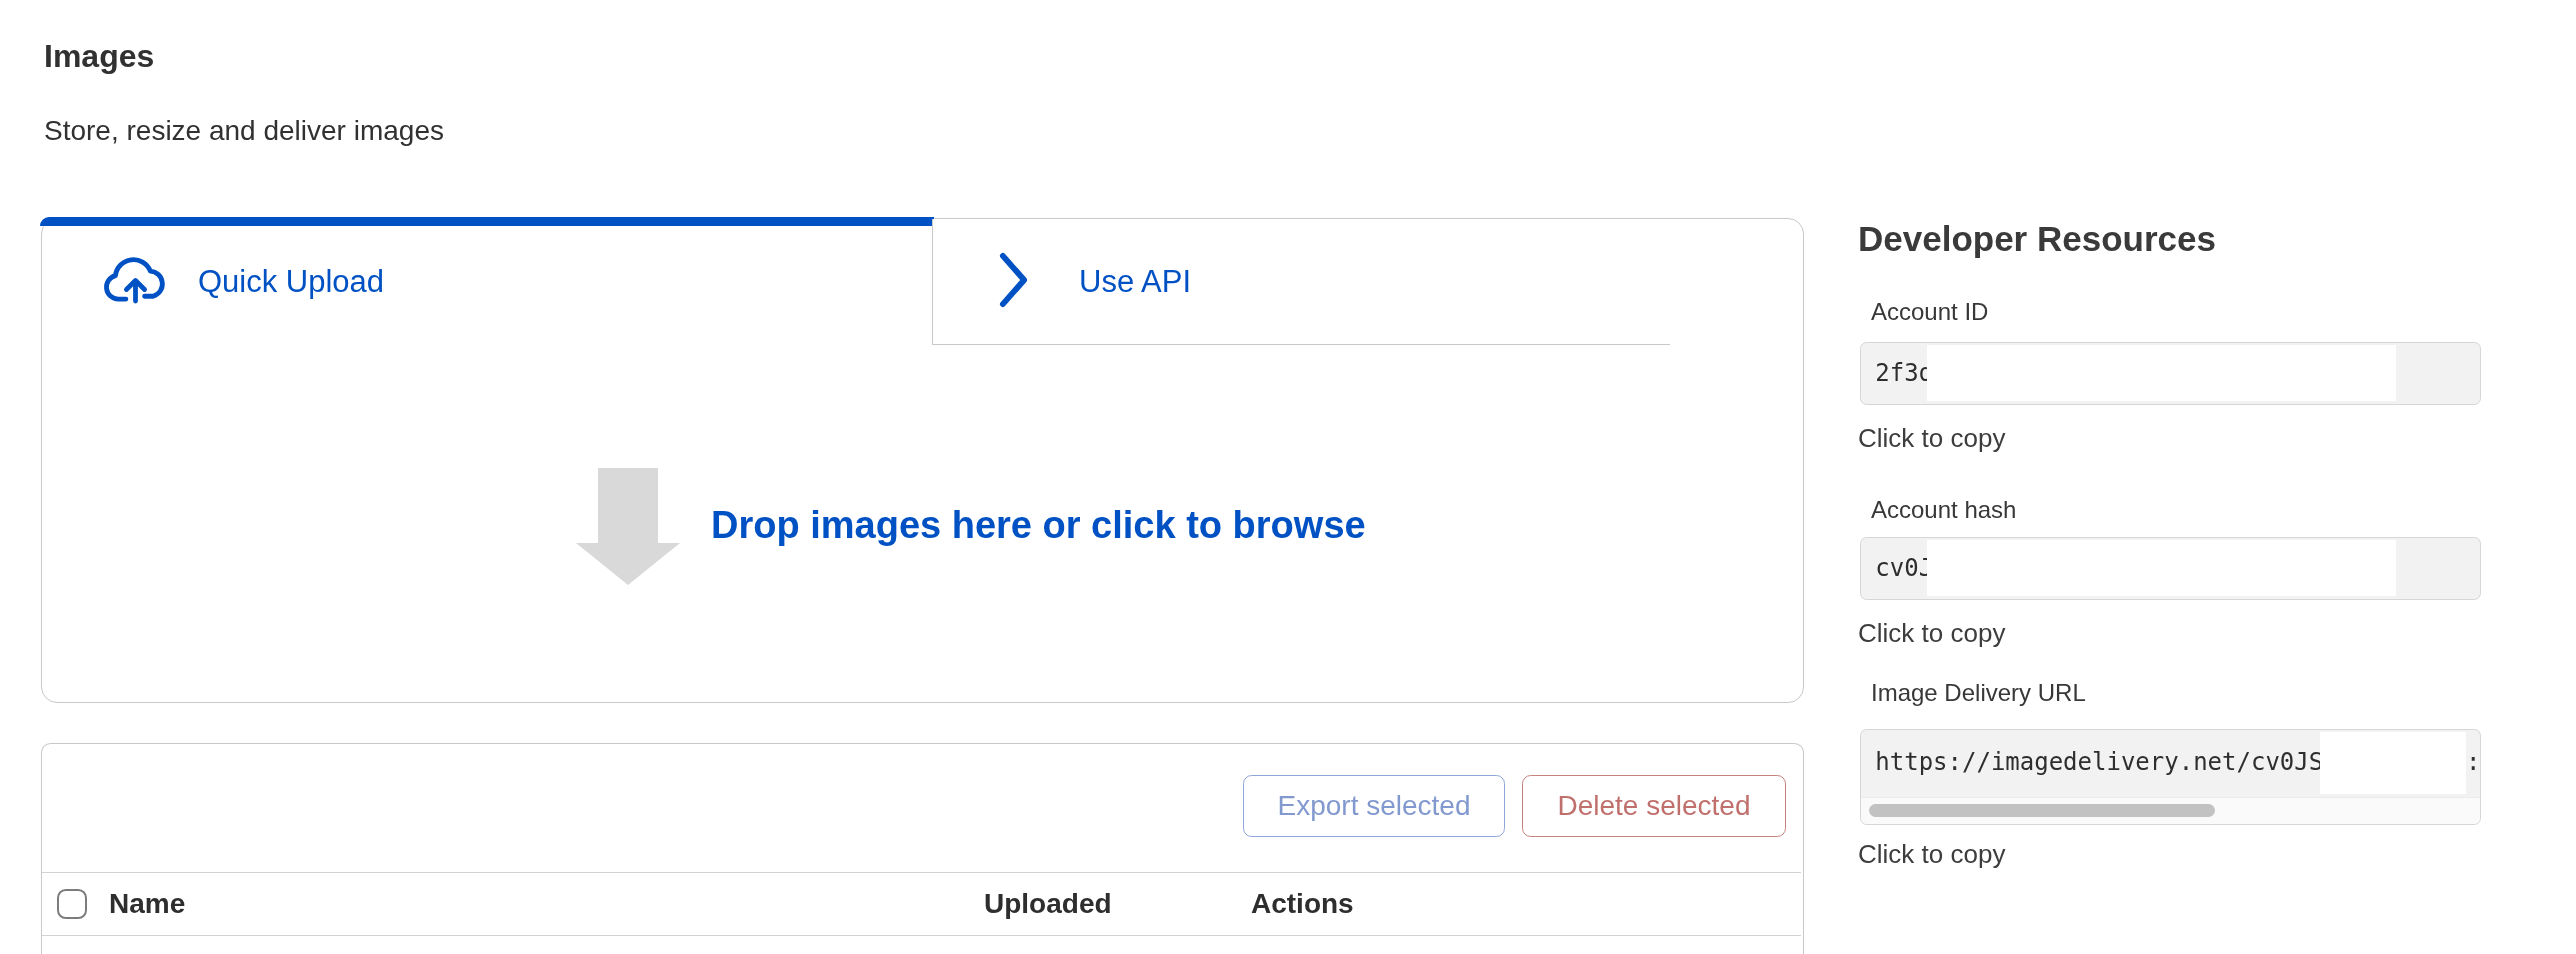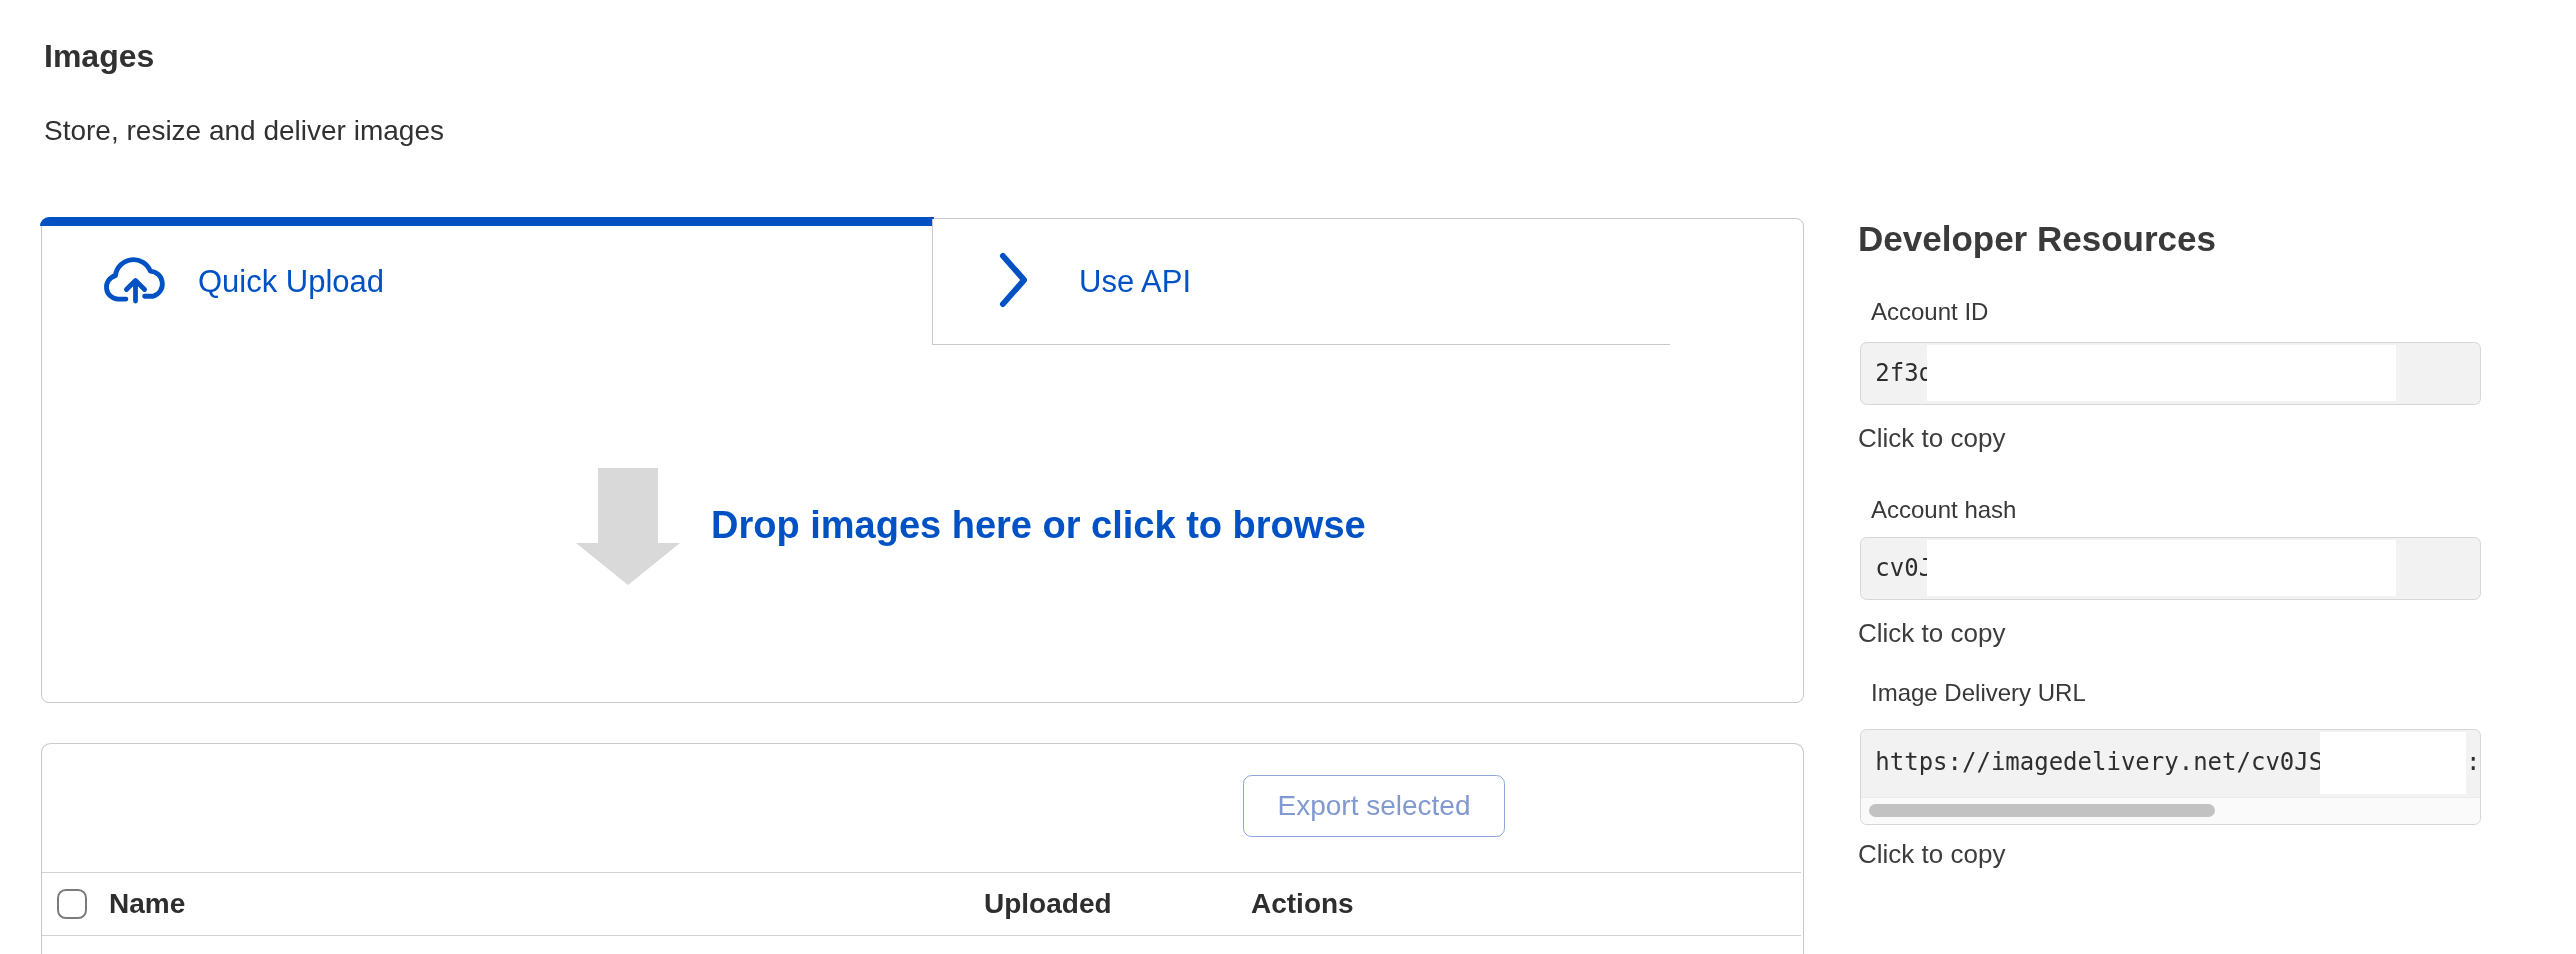--- a/index.html
+++ b/index.html
@@ -13,21 +13,21 @@
   }
   .abs { position:absolute; }
 
   
   #page-title { left:44px; top:38px; font-size:32px; font-weight:600; color:#313131; }
   #page-subtitle { left:44px; top:115px; font-size:28px; font-weight:400; color:#313131; }
 
   
   #upload-panel {
     left:41px; top:218px; width:1763px; height:485px;
-    background:#fff; border:1.9px solid #c9c9c9; border-radius:8px;
+    background:#fff; border:1.9px solid #c9c9c9; border-radius:16px;
   }
   #active-tab-bar {
     left:-1.9px; top:-1.9px; width:894px; height:8.7px;
     background:#0051c3; border-radius:9.6px 0 0 0;
   }
   .tab { top:0; height:126px; display:flex; align-items:center; cursor:pointer; }
   #tab-quick-upload { left:0; width:890px; }
   #tab-use-api {
     left:890px; width:738px;
     border-left:1.9px solid #c9c9c9; border-bottom:1.9px solid #c9c9c9;
@@ -149,20 +149,21 @@
   <div class="abs" id="dropzone">
     <div class="abs" id="drop-arrow-stem"></div>
     <div class="abs" id="drop-arrow-head"></div>
     <div class="abs" id="dropzone-label">Drop images here or click to browse</div>
   </div>
 </div>
 
 <div class="abs" id="table-panel">
   <div class="abs" id="table-toolbar">
     <div class="abs toolbar-btn" id="export-selected-button">Export selected</div>
+    <div class="abs toolbar-btn" id="delete-selected-button">Delete selected</div>
   </div>
   <div class="abs" id="table-header-row">
     <div class="abs" id="select-all-checkbox"></div>
     <div class="abs col-header" id="col-name">Name</div>
     <div class="abs col-header" id="col-uploaded">Uploaded</div>
     <div class="abs col-header" id="col-actions">Actions</div>
   </div>
 </div>
 
 <div class="abs" id="sidebar">

